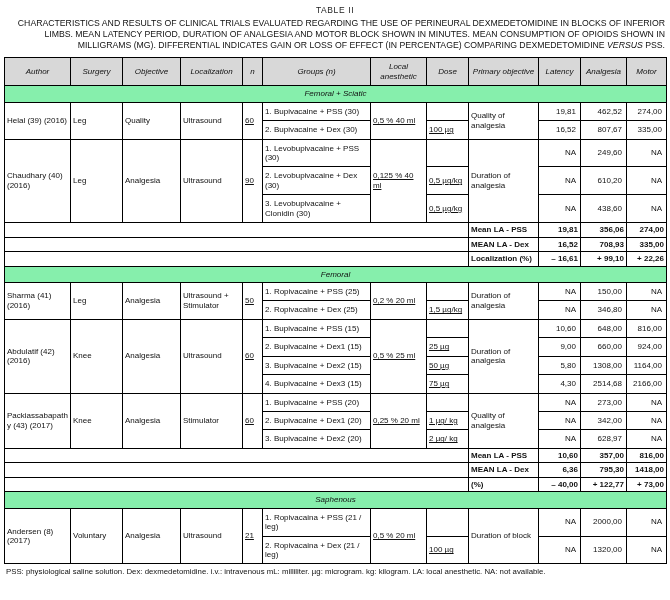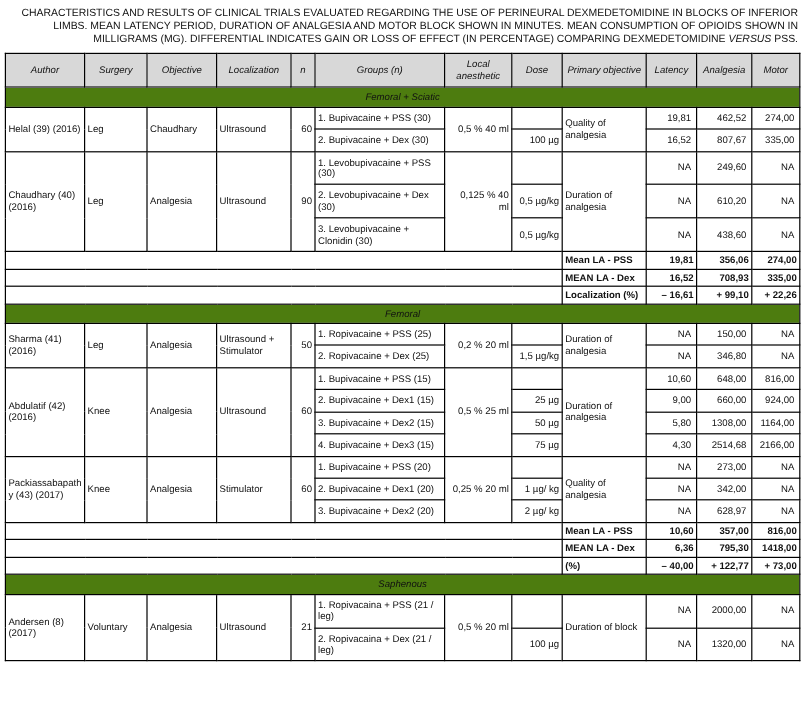--- a/index.html
+++ b/index.html
@@ -26,37 +26,38 @@
   th, td {
     border: 1px solid #000; font-size: 8px; line-height: 1.18;
     padding: 4px 2px; vertical-align: middle;
     overflow-wrap: break-word; overflow: hidden;
   }
   th {
     font-style: italic; font-weight: normal; text-align: center;
     background: #d8d8d8; padding: 4px 1px;
   }
   tr.section td {
-    background: #4d7c0f; text-align: center; font-style: italic;
+    background: #86efac; text-align: center; font-style: italic;
     padding: 3px 2px;
   }
   tr.summary td { padding: 2px 2px; margin-top: 36px; }
   .al { text-align: left; }
-  .ac { text-align: right; }
+  .ac { text-align: left; text-decoration: underline; }
   .ar { text-align: right; padding-right: 4px; }
   .b  { font-weight: bold; }
   .footnote {
     font-size: 7.8px; margin: 3px 2px 0 2px; color: #111;
   }
 </style>
 </head>
 <body>
 
 <div class="page">
 
+  <div class="title">TABLE II</div>
 
   <div class="caption"><span>CHARACTERISTICS AND RESULTS OF CLINICAL TRIALS EVALUATED REGARDING THE USE OF PERINEURAL DEXMEDETOMIDINE IN BLOCKS OF INFERIOR LIMBS. MEAN LATENCY PERIOD, DURATION OF ANALGESIA AND MOTOR BLOCK SHOWN IN MINUTES. MEAN CONSUMPTION OF OPIOIDS SHOWN IN MILLIGRAMS (MG). DIFFERENTIAL INDICATES GAIN OR LOSS OF EFFECT (IN PERCENTAGE) COMPARING DEXMEDETOMIDINE </span><i>VERSUS</i><span> PSS.</span></div>
 
   <table>
     <colgroup>
       <col style="width:66px">
         <col style="width:52px">
         <col style="width:58px">
         <col style="width:62px">
       <col style="width:20px">
@@ -86,21 +87,21 @@
     </thead>
     <tbody>
 
       <tr class="section">
         <td colspan="12">Femoral + Sciatic</td>
       </tr>
 
       <tr>
         <td rowspan="2" class="al">Helal (39) (2016)</td>
         <td rowspan="2" class="al">Leg</td>
-        <td rowspan="2" class="al">Chaudhary</td>
+        <td rowspan="2" class="al">Quality</td>
         <td rowspan="2" class="al">Ultrasound</td>
         <td rowspan="2" class="ac">60</td>
         <td class="al">1. Bupivacaine + PSS (30)</td>
         <td rowspan="2" class="ac">0,5 % 40 ml</td>
         <td class="ac"></td>
         <td rowspan="2" class="al">Quality of analgesia</td>
         <td class="ar">19,81</td>
         <td class="ar">462,52</td>
         <td class="ar">274,00</td>
       </tr>
@@ -298,14 +299,15 @@
         <td class="al">2. Ropivacaina + Dex (21 / leg)</td>
         <td class="ac">100 µg</td>
         <td class="ar">NA</td>
         <td class="ar">1320,00</td>
         <td class="ar">NA</td>
       </tr>
 
     </tbody>
   </table>
 
+  <div class="footnote">PSS: physiological saline solution. Dex: dexmedetomidine. i.v.: intravenous mL: milliliter. µg: microgram. kg: kilogram. LA: local anesthetic. NA: not available.</div>
 
 </div>
 
 </body></html>

